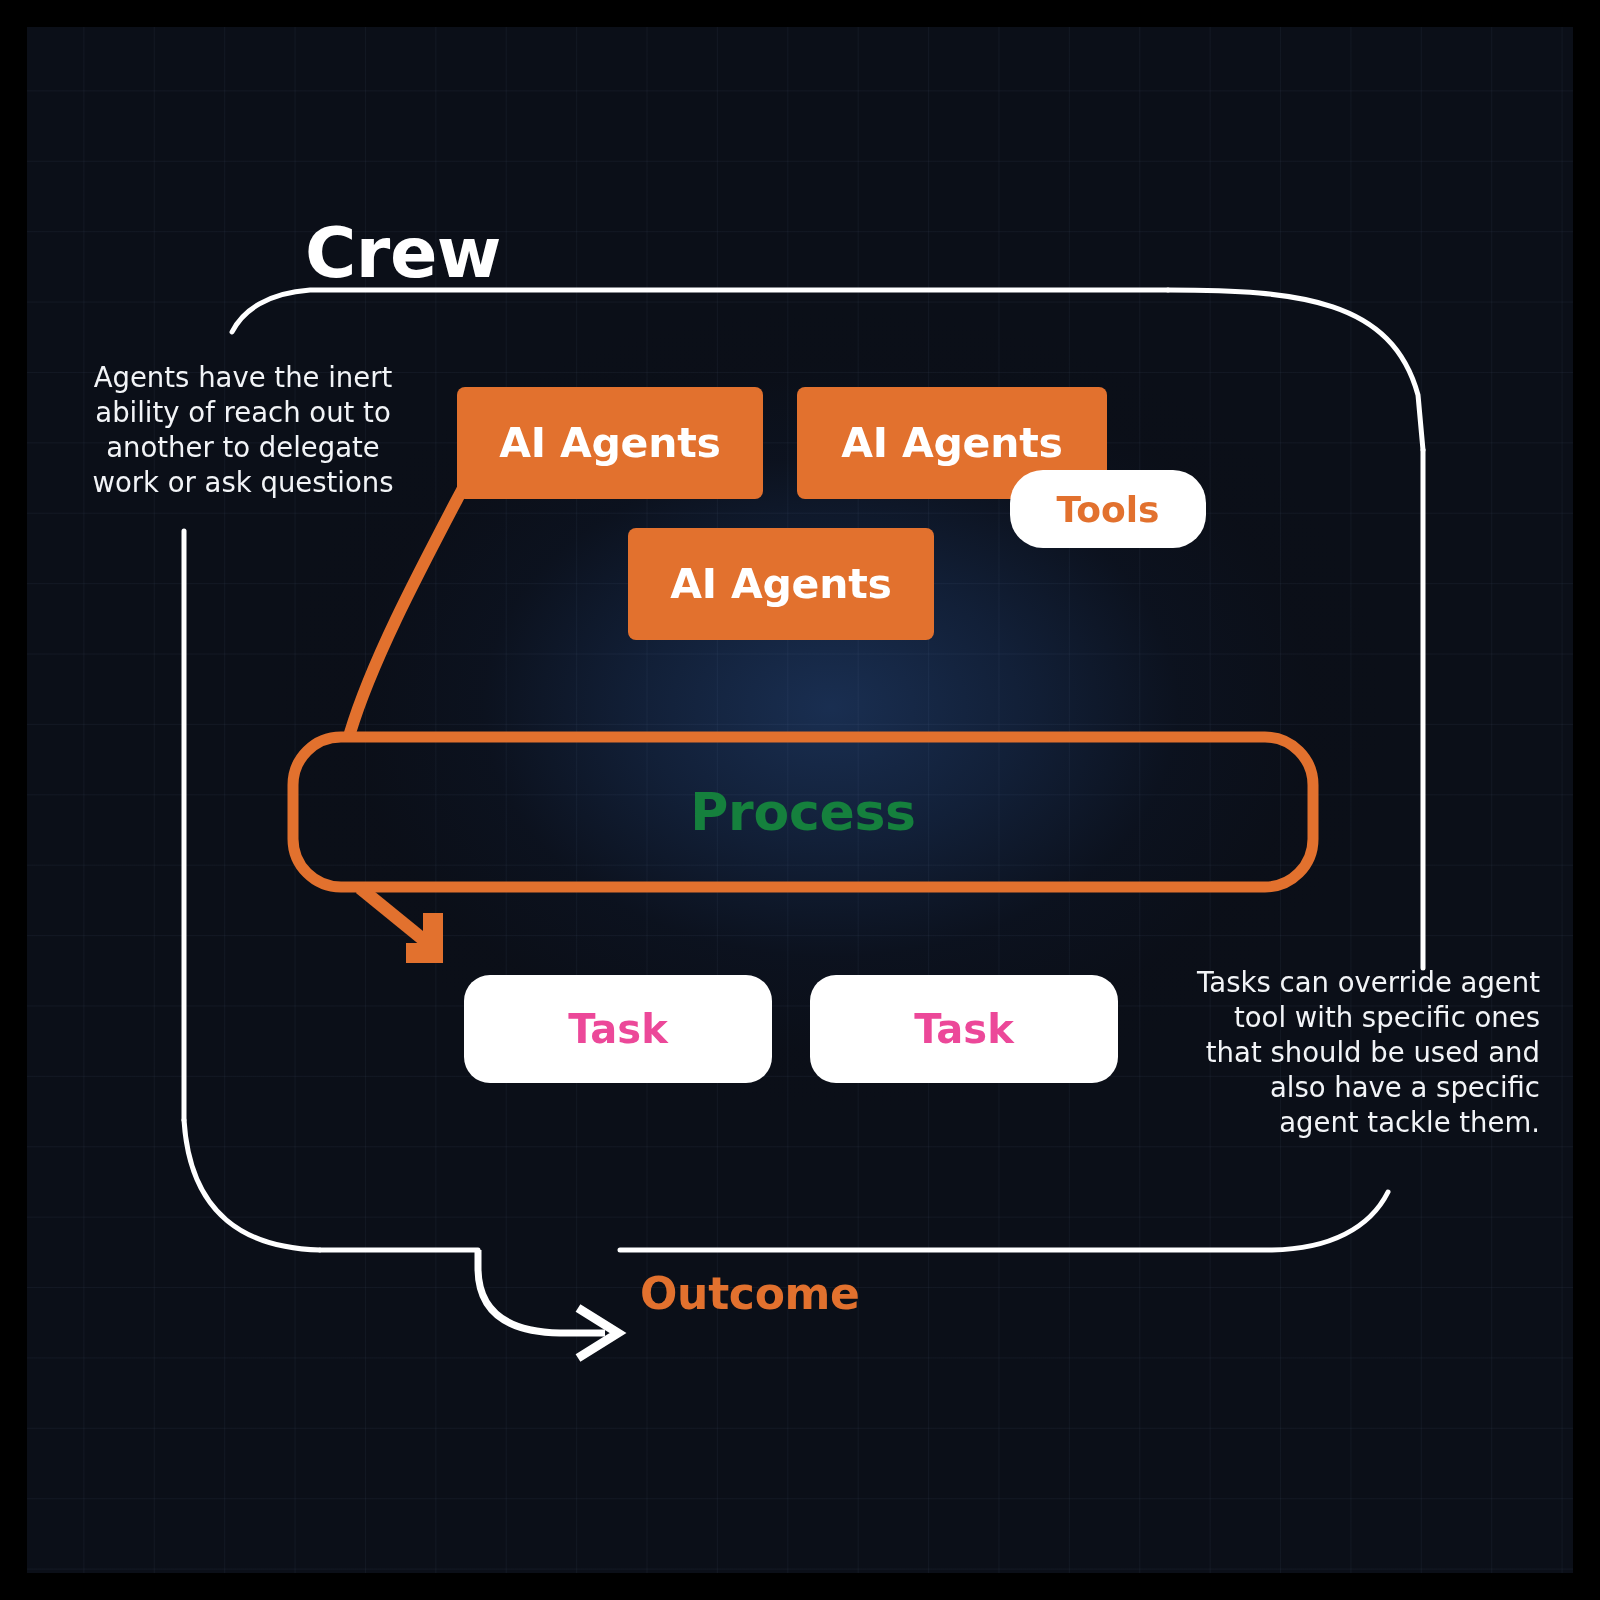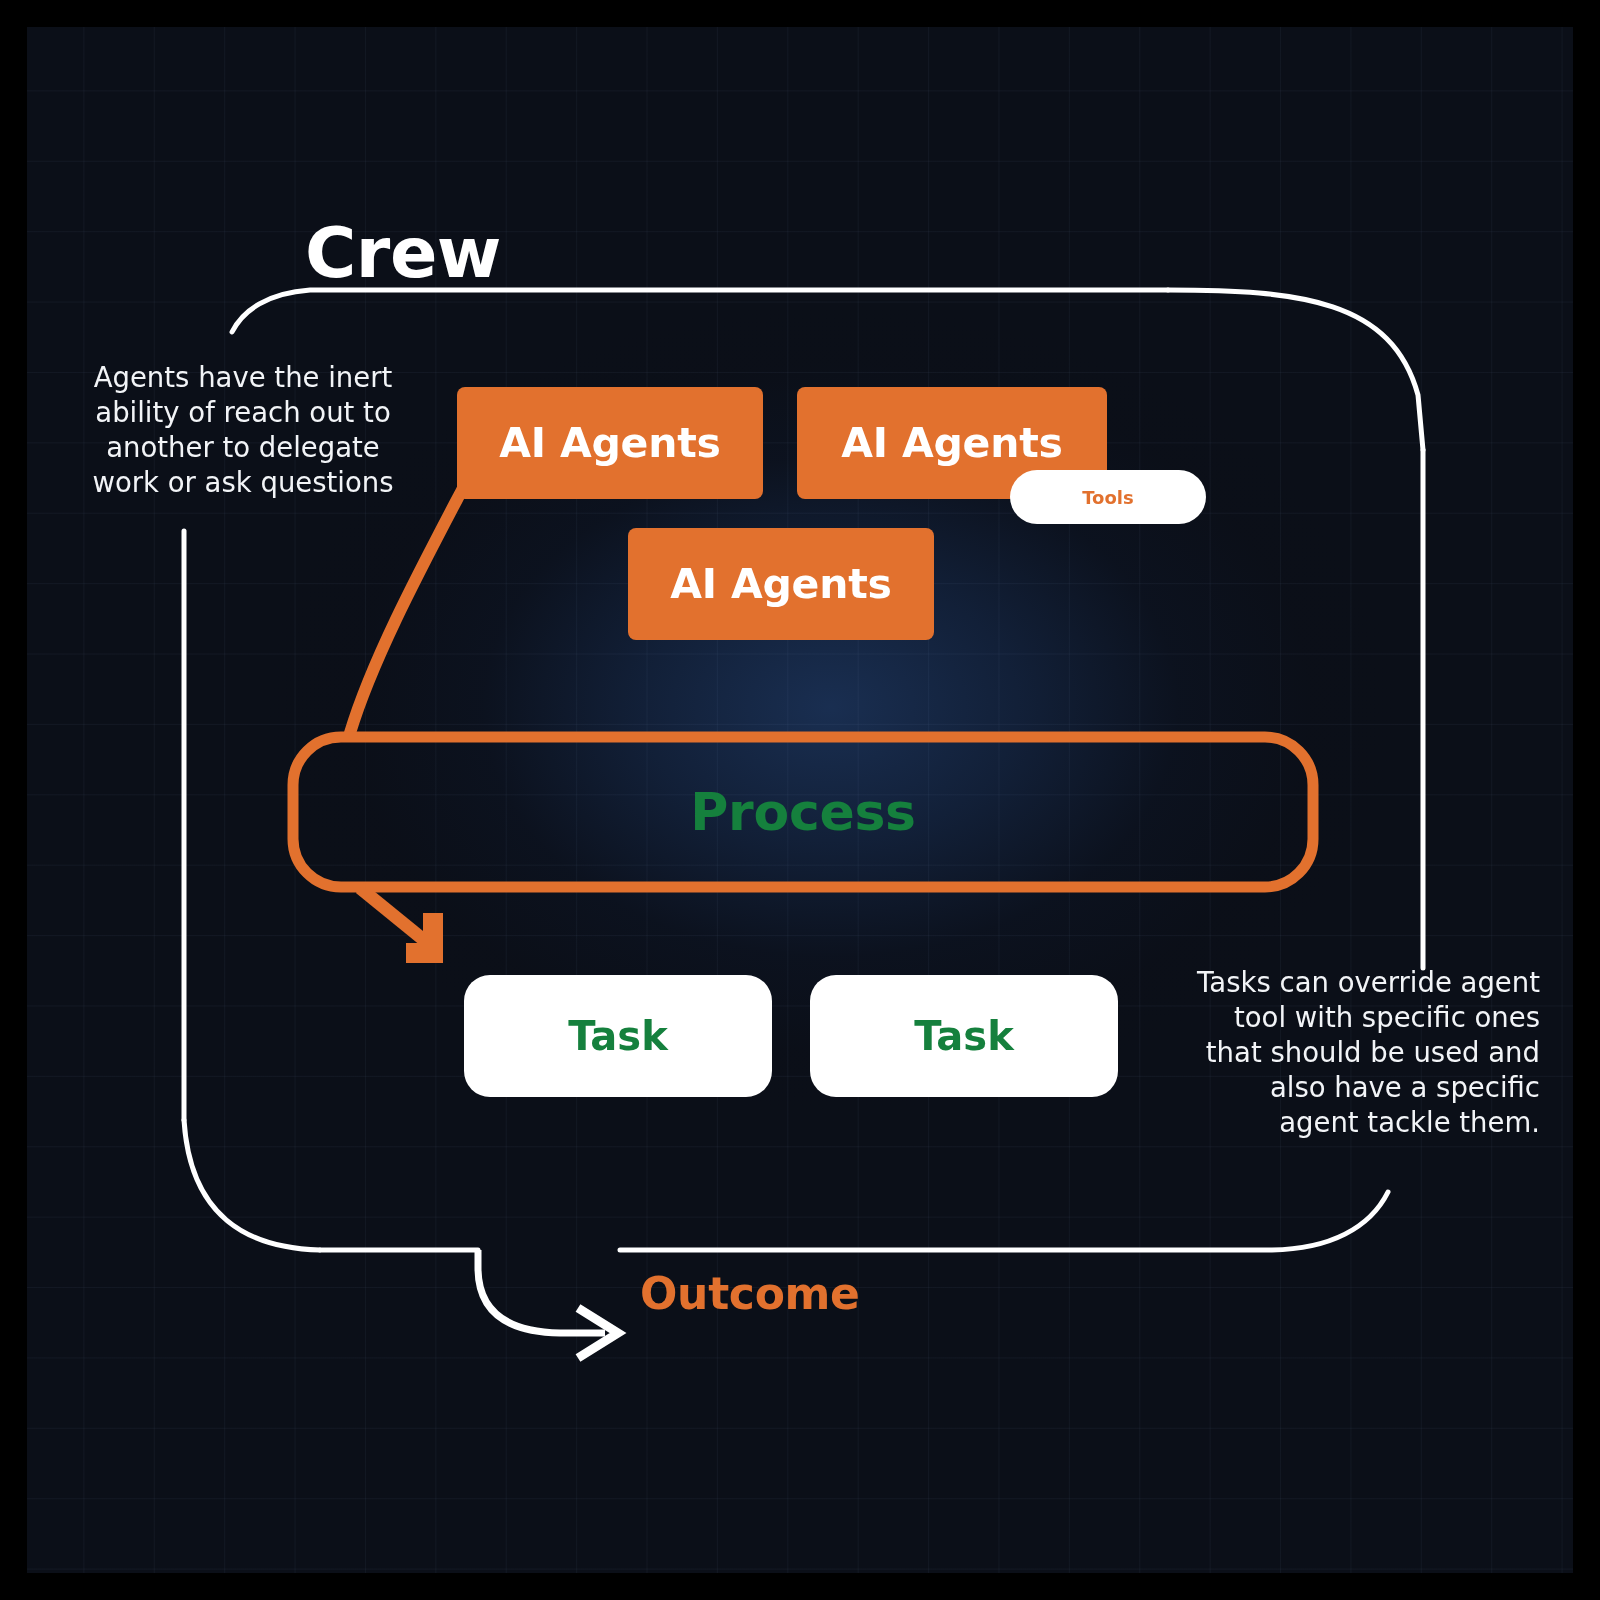--- a/index.html
+++ b/index.html
@@ -99,54 +99,54 @@
     font-weight: bold;
     letter-spacing: -0.2px;
   }
   #agent-1 { left: 457px; top: 387px; width: 306px; height: 112px; }
   #agent-2 { left: 797px; top: 387px; width: 310px; height: 112px; }
   #agent-3 { left: 628px; top: 528px; width: 306px; height: 112px; }
 
   #tools-pill {
     position: absolute;
     left: 1010px; top: 470px;
-    width: 196px; height: 54px;
+    width: 196px; height: 78px;
     background: #ffffff;
     border-radius: 33px;
     display: flex;
     align-items: center;
     justify-content: center;
     color: #e2712e;
-    font-size: 18px;
+    font-size: 36px;
     font-weight: bold;
   }
 
   #process-label {
     position: absolute;
     left: 293px; top: 737px;
     width: 1020px; height: 150px;
     display: flex;
     align-items: center;
     justify-content: center;
     color: #15803d;
     font-size: 52px;
     font-weight: bold;
     letter-spacing: -0.3px;
   }
 
   .task-box {
     position: absolute;
     top: 975px;
-    width: 308px; height: 122px;
+    width: 308px; height: 108px;
     background: #ffffff;
     border-radius: 26px;
     display: flex;
     align-items: center;
     justify-content: center;
-    color: #15803d;
+    color: #ec4899;
     font-size: 40px;
     font-weight: bold;
   }
   #task-1 { left: 464px; }
   #task-2 { left: 810px; }
 
   #outcome-label {
     position: absolute;
     left: 640px; top: 1268px;
     font-size: 44px;

